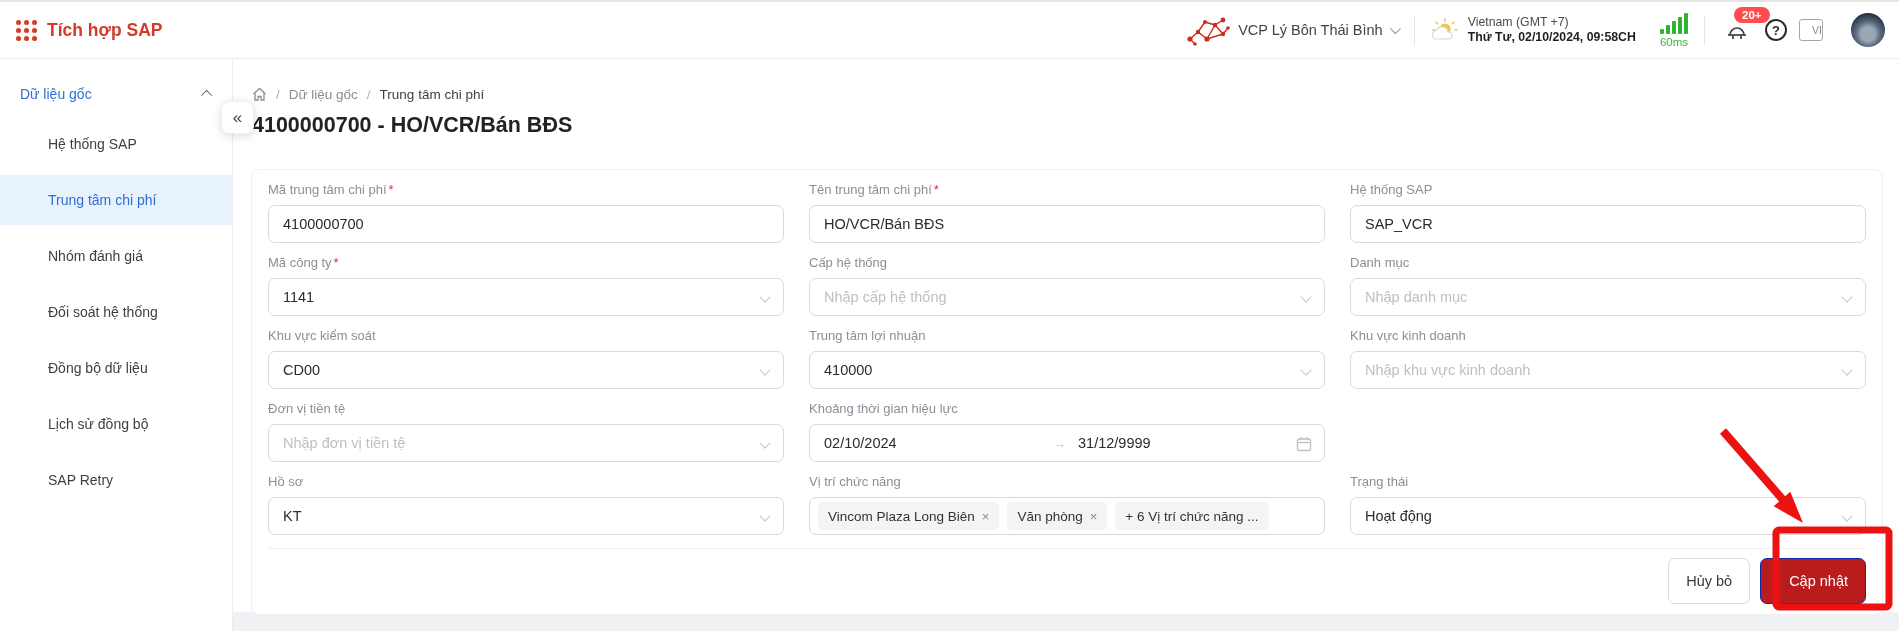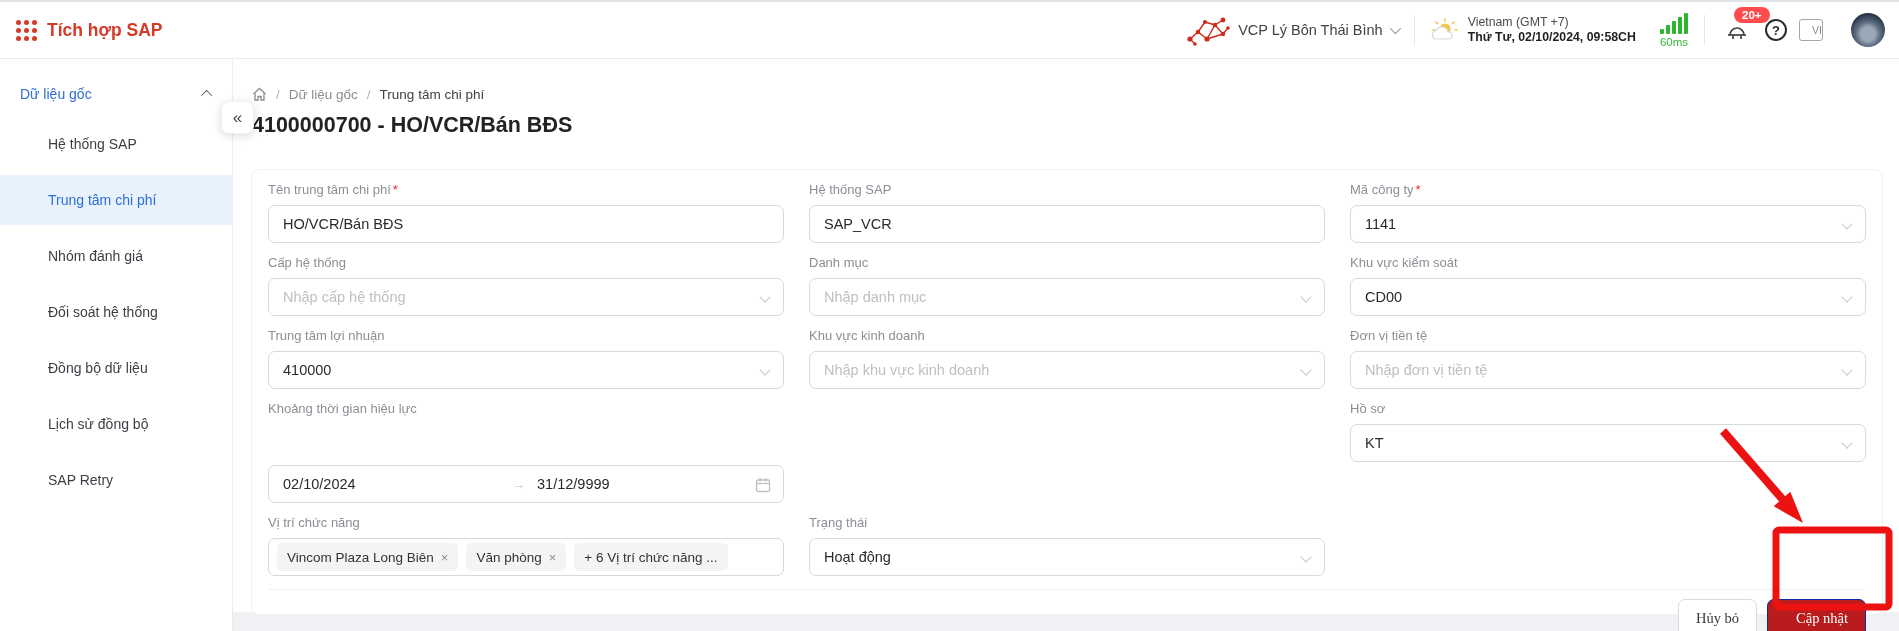--- a/index.html
+++ b/index.html
@@ -107,37 +107,37 @@
     position: relative; height: 38px; border: 1px solid #d9d9d9; border-radius: 7px;
     display: flex; align-items: center; padding: 0 30px 0 14px; background: #fff;
     font-size: 14.5px; color: #2b2b2b; cursor: text;
   }
   .control.select { cursor: pointer; }
   .control .ph { color: #bfbfbf; }
   .chev {
     position: absolute; right: 14px; top: 14px; width: 8px; height: 8px;
     border-right: 1.5px solid #c9c9c9; border-bottom: 1.5px solid #c9c9c9; transform: rotate(45deg);
   }
-  .daterange { padding-right: 21px; margin-top: 41px; }
+  .daterange { padding-right: 21px; }
   .daterange .d-start { flex: 1; }
   .range-arrow { color: #bfbfbf; font-size: 13px; padding: 0 4px; }
   .daterange .d-end { flex: 1; padding-left: 8px; }
   .tags-control { padding: 0 8px; gap: 8px; display: flex; }
   .tag {
     background: #f3f4f6; border-radius: 5px; height: 28px; display: flex; align-items: center;
     padding: 0 10px; font-size: 13.5px; color: #333; white-space: nowrap; gap: 7px;
   }
   .tag .x { color: #8c8c8c; font-size: 13px; cursor: pointer; }
   .cal-icon { position: absolute; right: 12px; top: 11px; }
 
   .card-divider { border-top: 1px solid #f0f0f0; margin-top: 13px; }
   .footer-row { display: flex; justify-content: flex-end; gap: 10px; margin-top: 9px; }
   .btn {
-    height: 38px; border-radius: 7px; font-size: 14.5px; padding: 0 17px;
-    display: flex; align-items: center; cursor: pointer; font-family: Liberation Serif, serif;
+    height: 46px; border-radius: 7px; font-size: 14.5px; padding: 0 17px;
+    display: flex; align-items: center; cursor: pointer; font-family: Liberation Sans, sans-serif;
   }
   .btn-default { background: #fff; border: 1px solid #d9d9d9; color: #3a3a3a; }
   .btn-primary { background: #b91c1c; border: 1px solid #0c28ab; color: #fff; padding-left: 28px; }
 
   
   .annotation-layer { position: absolute; inset: 0; width: 1899px; height: 631px; z-index: 100; pointer-events: none; }
 
   svg { display: block; }
 </style>
 </head>
@@ -289,20 +289,26 @@
     <span class="sep">/</span>
     <span class="current">Trung tâm chi phí</span>
   </div>
 
   <div class="page-title">4100000700 - HO/VCR/Bán BĐS</div>
 
   <div class="card">
     <div class="form-grid">
 
       <div class="field">
+        <div class="lbl"><span>Mã trung tâm chi phí</span><span class="req">*</span></div>
+        <div class="control">
+            <span>4100000700</span>
+          </div>
+      </div>
+      <div class="field">
         <div class="lbl"><span>Tên trung tâm chi phí</span><span class="req">*</span></div>
         <div class="control">
             <span>HO/VCR/Bán BĐS</span>
           </div>
       </div>
       <div class="field">
         <div class="lbl"><span>Hệ thống SAP</span></div>
         <div class="control">
             <span>SAP_VCR</span>
           </div>

